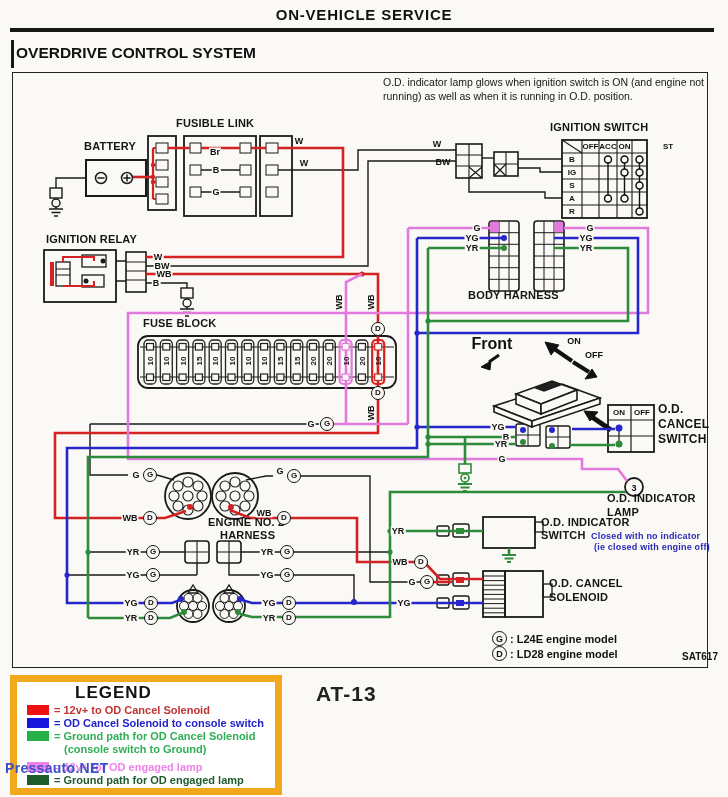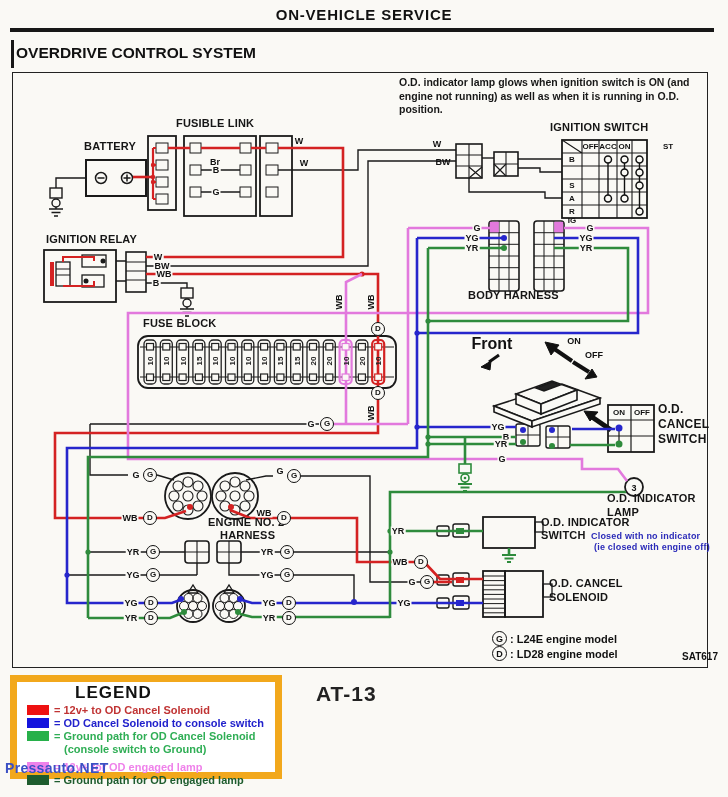--- a/index.html
+++ b/index.html
@@ -14,28 +14,28 @@
   .wl.rot{transform:translate(-50%,-50%) rotate(-90deg);background:#faf9f5;}
   .wl.circ{width:12px;height:12px;border:1.6px solid #111;border-radius:50%;
            display:flex;align-items:center;justify-content:center;font-size:8px;
            background:#faf9f5;padding:0;}
   #hdr{position:absolute;left:0;top:6px;width:728px;text-align:center;font-weight:bold;
        font-size:15px;letter-spacing:.8px;color:#111;}
   #hdr-rule{position:absolute;left:10px;top:28px;width:704px;height:4px;background:#171717;}
   #sect-bar{position:absolute;left:11px;top:40px;width:3px;height:28px;background:#171717;}
   #sect{position:absolute;left:16px;top:44px;font-weight:bold;font-size:15.5px;color:#111;}
   #frame{position:absolute;left:12px;top:72px;width:694px;height:594px;border:1.6px solid #222;}
-  #note{position:absolute;left:383px;top:76px;width:324px;font-weight:bold;font-size:10.5px;
-        line-height:1.3;color:#171717;margin-left:16px;}
+  #note{position:absolute;left:383px;top:76px;width:324px;font-weight:normal;font-size:10.5px;
+        line-height:1.3;color:#171717;}
   .bluenote{color:#2a2ab8;font-size:9px;}
   #engmodels{position:absolute;left:492px;top:631px;}
   .emrow{display:flex;align-items:center;height:15px;font-weight:bold;font-size:11px;color:#111;}
   .emcirc{width:13px;height:13px;border:1.7px solid #111;border-radius:50%;display:flex;
           align-items:center;justify-content:center;font-size:9px;font-weight:bold;margin-right:3px;}
-  #legend{position:absolute;left:10px;top:675px;width:272px;height:104px;box-sizing:border-box;
+  #legend{position:absolute;left:10px;top:675px;width:272px;height:120px;box-sizing:border-box;
           border:7px solid #f2a81c;background:#ffffff;z-index:4;}
   #legend-title{font-size:17px;font-weight:bold;color:#111;margin:1px 0 2px 58px;letter-spacing:1px;}
   .litem{display:flex;align-items:flex-start;margin:0 0 2px 10px;font-size:11px;font-weight:bold;line-height:11px;}
   .lsw{display:inline-block;width:22px;height:10px;margin-right:5px;flex:none;}
   .l2{margin:0 0 2px 47px;font-size:11px;font-weight:bold;line-height:11px;}
   #at13{position:absolute;left:316px;top:682px;font-weight:bold;font-size:21px;
         letter-spacing:1px;color:#222;}
   #sat{position:absolute;left:662px;top:651px;font-weight:bold;font-size:10px;color:#111;padding-left:20px;}
   #wm{position:absolute;left:5px;top:760px;font-weight:bold;font-size:14px;color:#3b50c4;
       z-index:9;letter-spacing:.3px;}
@@ -464,21 +464,21 @@
       </div>
   </div>
 
   <div id="wm">Pressauto.NET</div>
 
   <div id="label-layer">
       <div class="wl" style="left: 299px; top: 141px;">W</div>
       <div class="wl" style="left: 304px; top: 163px;">W</div>
       <div class="wl" style="left: 437px; top: 144px;">W</div>
       <div class="wl" style="left: 443px; top: 162px;">BW</div>
-      <div class="wl lbg" style="left: 215px; top: 162px;">Br</div>
+      <div class="wl lbg" style="left: 215px; top: 152px;">Br</div>
       <div class="wl lbg" style="left: 216px; top: 170px;">B</div>
       <div class="wl lbg" style="left: 216px; top: 192px;">G</div>
       <div class="wl lbg" style="left: 158px; top: 257px;">W</div>
       <div class="wl lbg" style="left: 162px; top: 266px;">BW</div>
       <div class="wl lbg" style="left: 164px; top: 274px;">WB</div>
       <div class="wl lbg" style="left: 156px; top: 283px;">B</div>
       <div class="wl rot" style="left: 339px; top: 302px;">WB</div>
       <div class="wl rot" style="left: 371px; top: 302px;">WB</div>
       <div class="wl circ" style="left: 378px; top: 329px;">D</div>
       <div class="wl circ" style="left: 378px; top: 393px;">D</div>
@@ -527,20 +527,20 @@
       <div class="wl circ" style="left: 421px; top: 562px;">D</div>
       <div class="wl lbg" style="left: 412px; top: 582px;">G</div>
       <div class="wl circ" style="left: 427px; top: 582px;">G</div>
       <div class="wl lbg" style="left: 404px; top: 603px;">YG</div>
       <div class="wl" style="font-size: 9px; left: 634px; top: 488px;">3</div>
       <div class="wl" style="font-size: 8px; left: 590.5px; top: 146.5px;">OFF</div>
       <div class="wl" style="font-size: 8px; left: 608px; top: 146.5px;">ACC</div>
       <div class="wl" style="font-size: 8px; left: 624.5px; top: 146.5px;">ON</div>
       <div class="wl" style="font-size: 8px; left: 668px; top: 146.5px;">ST</div>
       <div class="wl" style="font-size: 8px; left: 572px; top: 159.5px;">B</div>
-      <div class="wl" style="font-size: 8px; left: 572px; top: 172.5px; margin-top: 48px;">IG</div>
+      <div class="wl" style="font-size: 8px; left: 572px; top: 172.5px;">IG</div>
       <div class="wl" style="font-size: 8px; left: 572px; top: 185.5px;">S</div>
       <div class="wl" style="font-size: 8px; left: 572px; top: 198.5px;">A</div>
       <div class="wl" style="font-size: 8px; left: 572px; top: 211.5px;">R</div>
       <div class="wl" style="font-size: 8px; left: 619px; top: 412.5px;">ON</div>
       <div class="wl" style="font-size: 8px; left: 642px; top: 412.5px;">OFF</div>
     </div>
 </div>
 
 </body></html>

